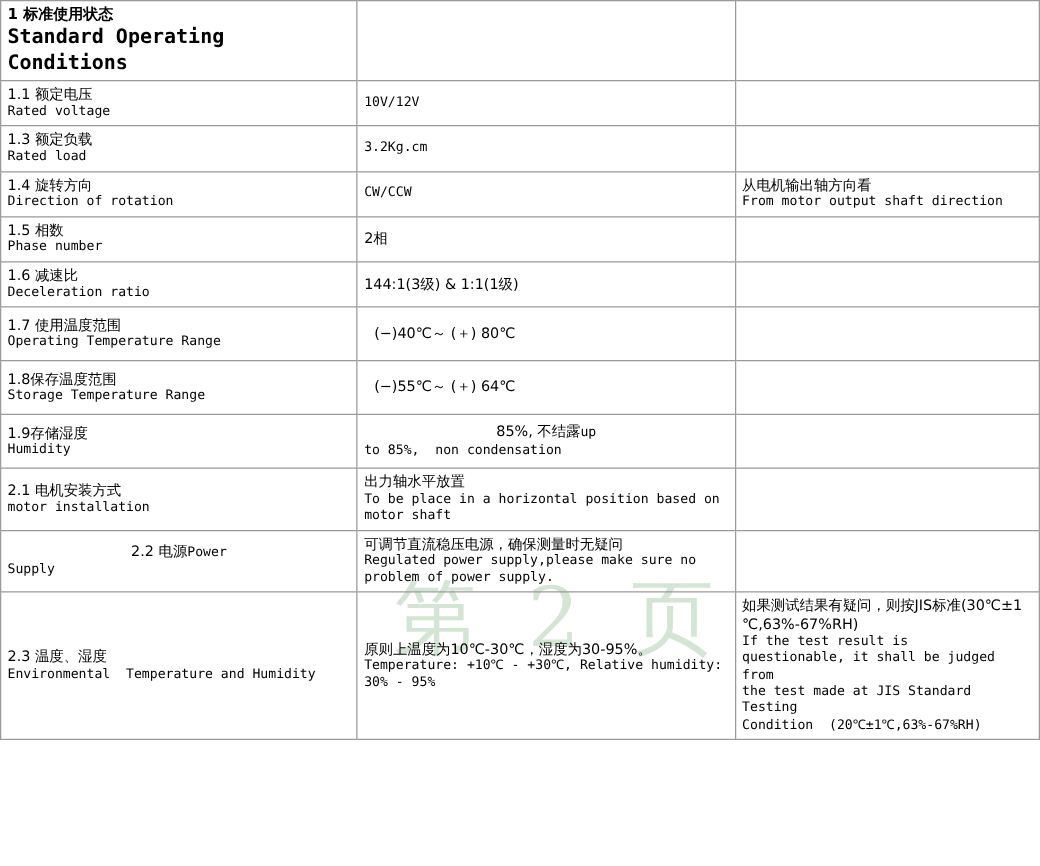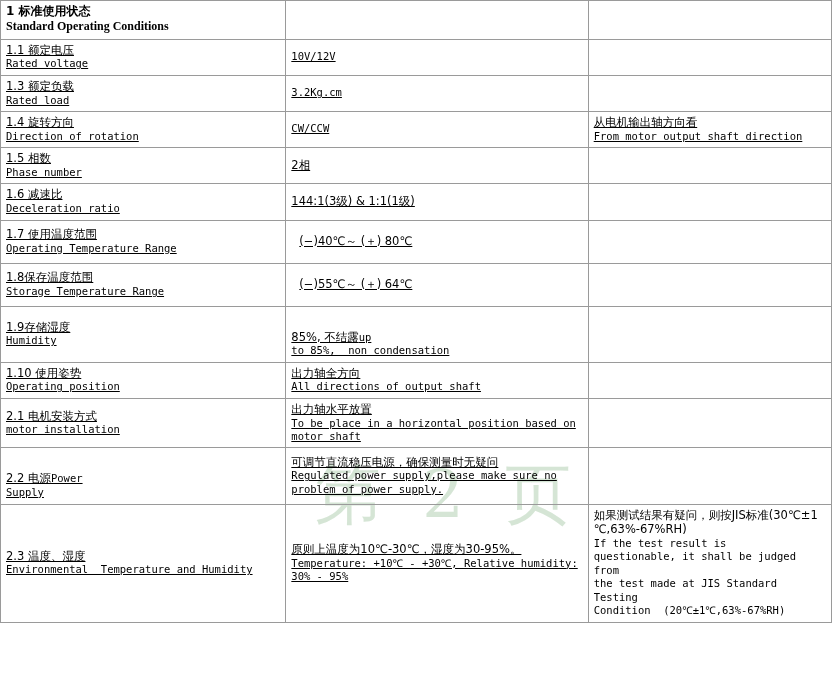--- a/index.html
+++ b/index.html
@@ -43,33 +43,32 @@
   .en {
     font-family: "DejaVu Sans Mono", monospace;
     font-size: 10.5px;
     letter-spacing: 0px;
     white-space: pre-wrap;
   }
   .sec .cn, .sec .en {
     font-weight: bold;
   }
   .sec .cn { font-size: 12px; }
-  .sec .en { font-size: 12px; font-family: Liberation Serif, serif; }
+  .sec .en { font-size: 16px; }
   td.section {
     padding-top: 1px;
     padding-bottom: 2px;
   }
-  td.mid { vertical-align: middle; text-decoration: underline; }
+  td.mid { vertical-align: middle; }
   td.top { vertical-align: top; margin-left: 48px; }
   .pad-l { padding-left: 8px; }
   .inline-split {
     display: flex;
-    justify-content: flex-start;
+    justify-content: center;
     align-items: baseline;
-    margin-top: 20px;
   }
   .watermark {
     position: absolute;
     left: 315px;
     top: 450px;
     font-family: "DejaVu Serif", serif;
     font-size: 66px;
     color: #c8ddc8;
     opacity: 0.75;
     letter-spacing: 10px;
@@ -190,31 +189,20 @@
       <td class="mid">
         <div class="inline-split">
           <span class="cn">85%, 不结露</span>
           <span class="en">up</span>
         </div>
         <div class="en">to 85%,  non condensation</div>
       </td>
       <td class="mid"></td>
     </tr>
 
-    <tr style="height:36px">
-      <td class="mid">
-        <div class="cn">1.10 使用姿势</div>
-        <div class="en">Operating position</div>
-      </td>
-      <td class="mid">
-        <div class="cn">出力轴全方向</div>
-        <div class="en">All directions of output shaft</div>
-      </td>
-      <td class="mid"></td>
-    </tr>
 
 
     <tr style="height:48px">
       <td class="mid">
         <div class="cn">2.1 电机安装方式</div>
         <div class="en">motor installation</div>
       </td>
       <td class="mid">
         <div class="cn">出力轴水平放置</div>
         <div class="en">To be place in a horizontal position based on

